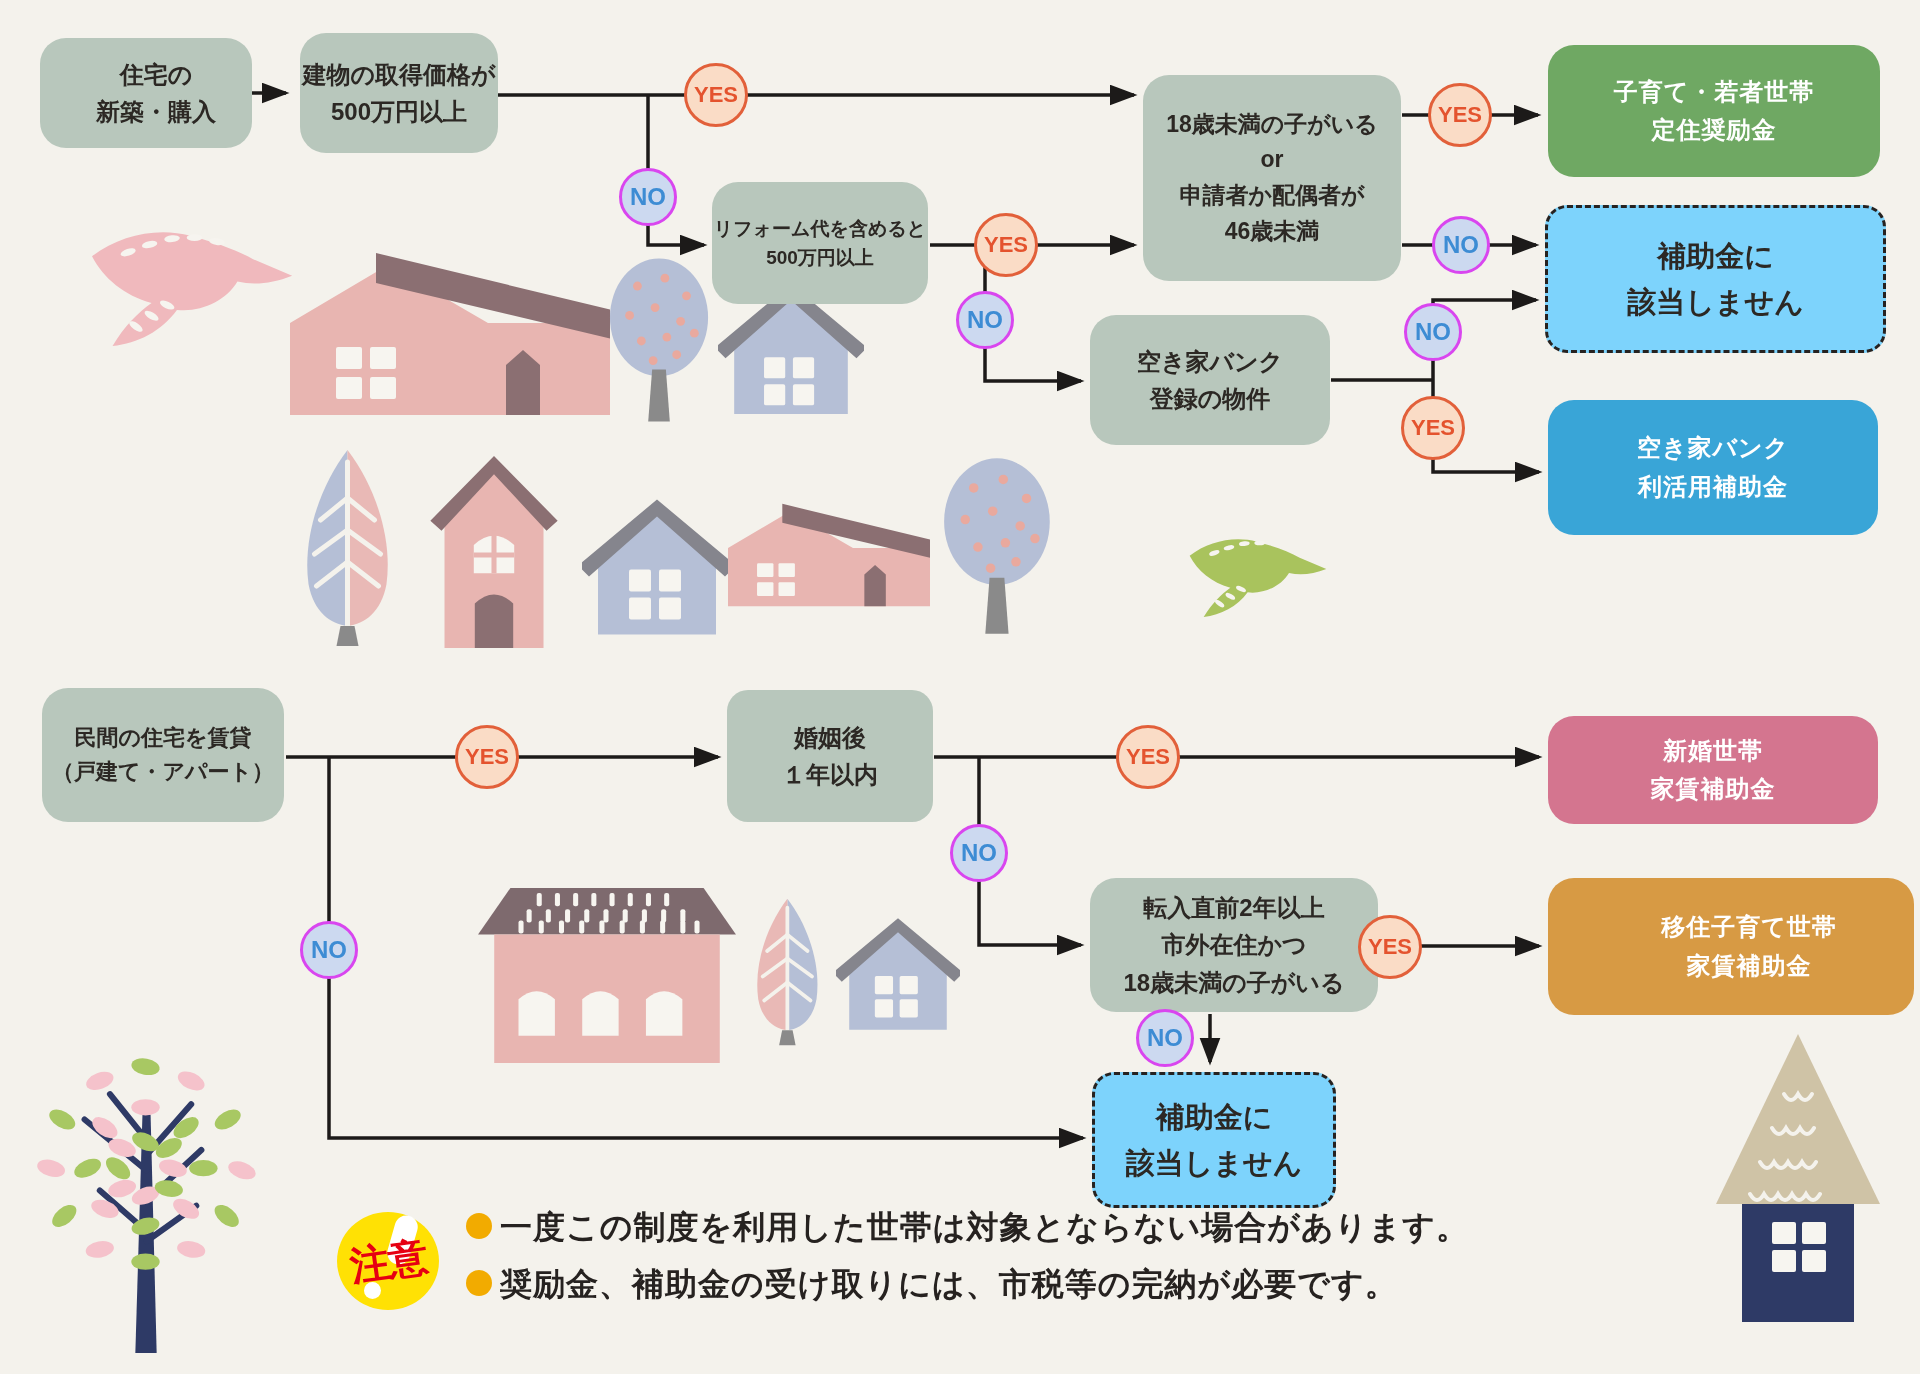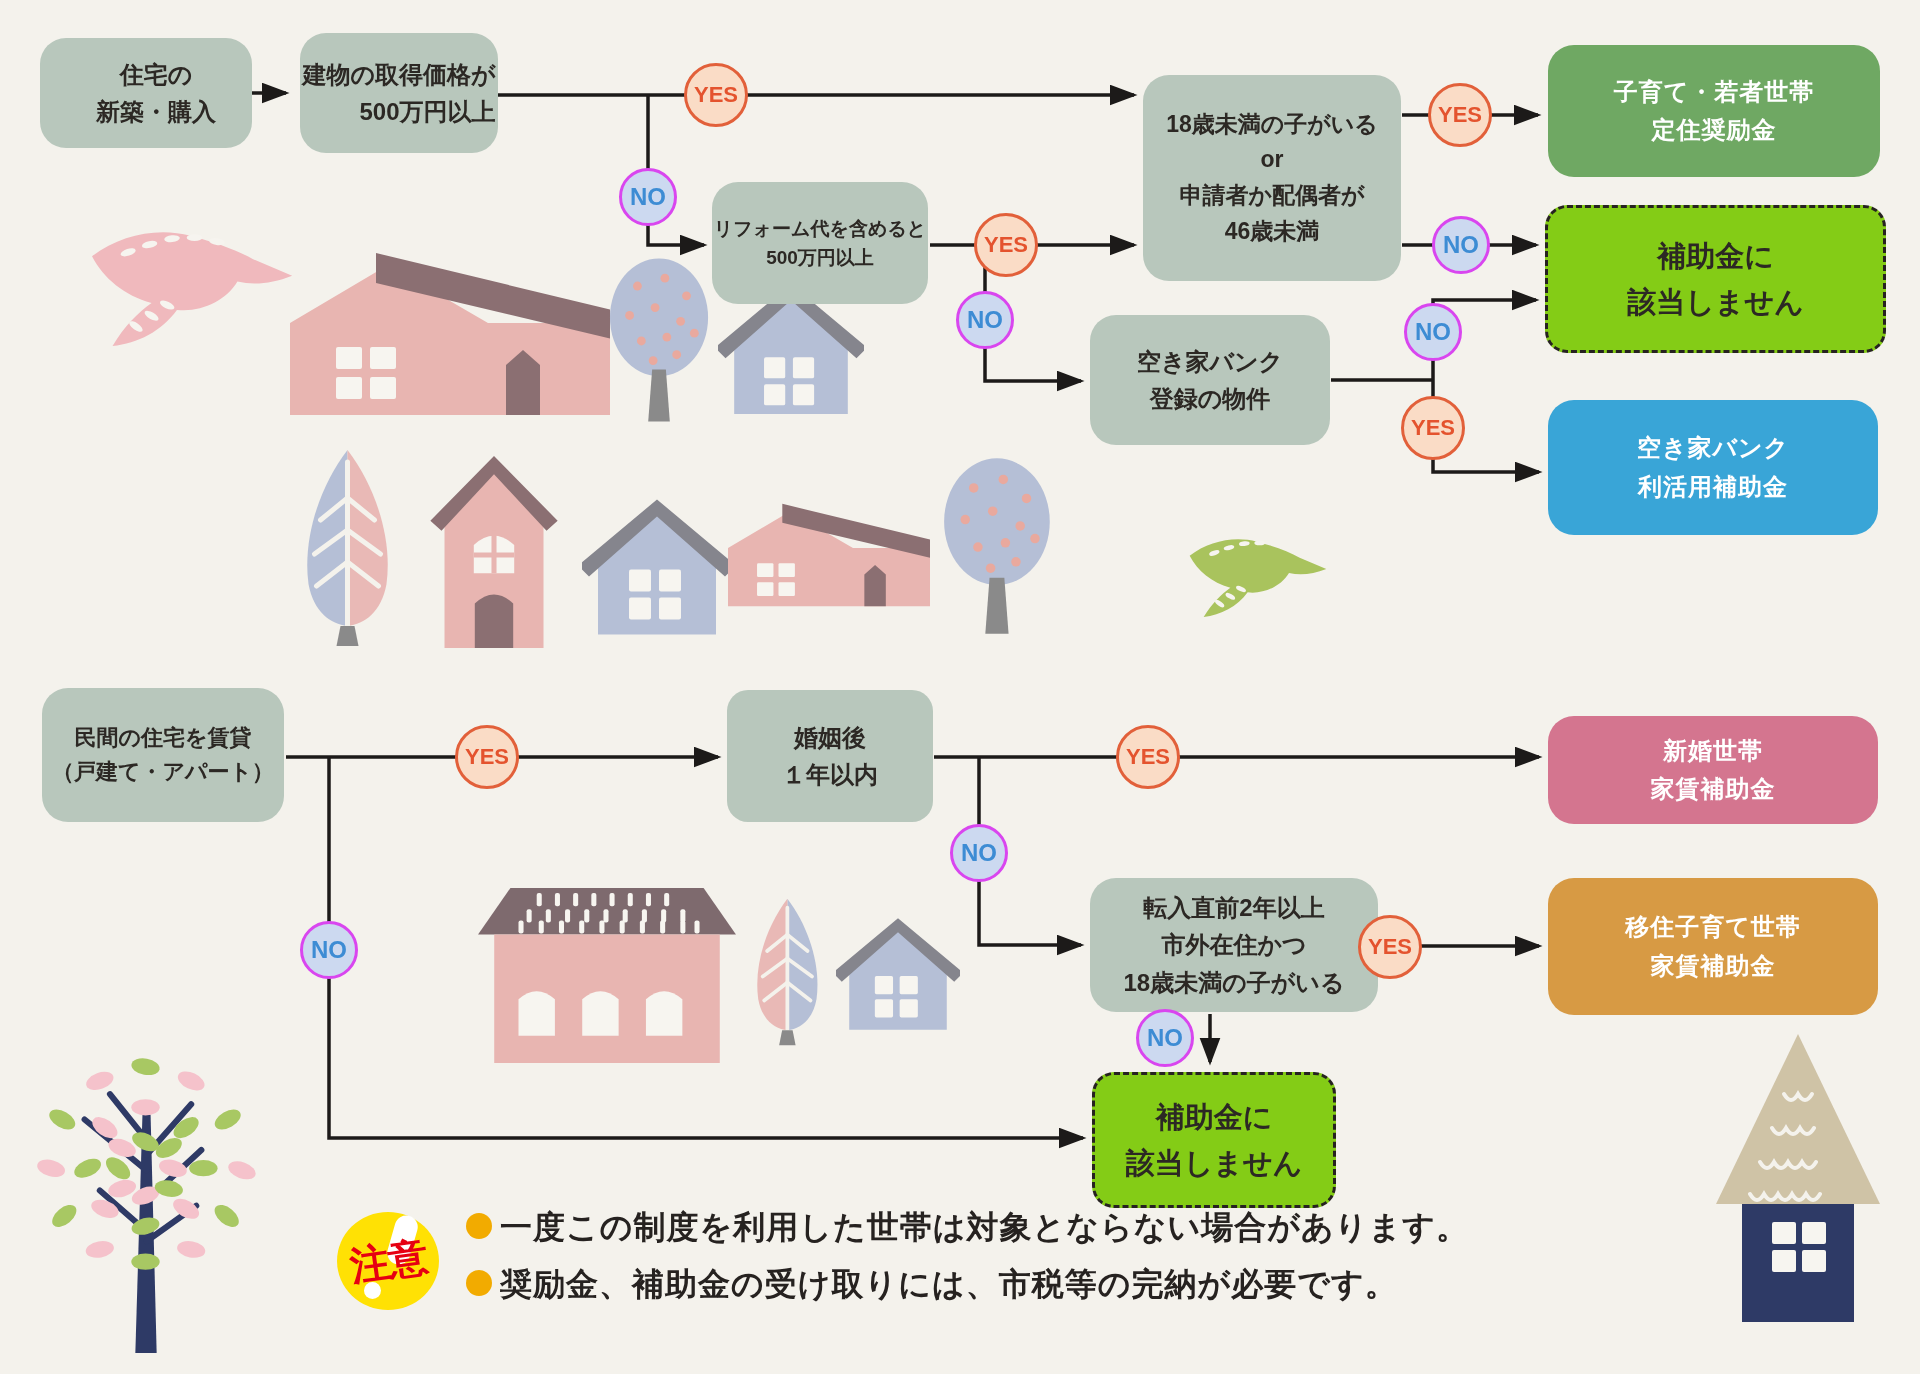--- a/index.html
+++ b/index.html
@@ -4,22 +4,22 @@
 <style>
   html,body{margin:0;padding:0;background:#d8d5cd;}
   .canvas{position:relative;width:1920px;height:1374px;background:#f4f2ec;overflow:hidden;
           font-family:"Liberation Sans",sans-serif;color:#2c2824;}
   .deco{position:absolute;z-index:1;}
   .connectors{position:absolute;left:0;top:0;z-index:2;}
   .node,.result,.dashedbox{position:absolute;z-index:3;display:flex;align-items:center;justify-content:center;
           text-align:center;white-space:pre-line;font-weight:700;line-height:1.55;}
   .node{background:#b8c7bc;border-radius:26px;font-size:24px;}
   .result{border-radius:26px;color:#ffffff;font-size:24px;line-height:1.6;letter-spacing:1px;}
-  .green{background:#6fa863;} .blue{background:#39a5d7;} .pink{background:#d4758f;} .orange{background:#d79a44;}
-  .dashedbox{background:#84cc16;border:3px dashed #262220;border-radius:22px;font-size:29px;line-height:1.6;}
+  .green{background:#6fa863;} .blue{background:#39a5d7;} .pink{background:#d4758f;} .orange{background:#d79a44;padding-left:36px;}
+  .dashedbox{background:#7dd3fc;border:3px dashed #262220;border-radius:22px;font-size:29px;line-height:1.6;}
   .badge{position:absolute;z-index:4;border-radius:50%;display:flex;align-items:center;justify-content:center;
          font-weight:700;box-sizing:border-box;}
   .yes{width:64px;height:64px;background:#fadcc6;border:3px solid #e2603a;color:#e4532e;font-size:22px;}
   .no{width:58px;height:58px;background:#ccd9f0;border:3px solid #d946ef;color:#3d8cd4;font-size:24px;}
   .notice-badge{position:absolute;z-index:5;left:337px;top:1212px;width:102px;height:98px;
          background:#ffe104;border-radius:50%;}
   .ex-bar{position:absolute;left:54px;top:3px;width:23px;height:50px;background:#ffffff;border-radius:12px;
          transform:rotate(16deg);}
   .ex-dot{position:absolute;left:27px;top:70px;width:17px;height:17px;background:#ffffff;border-radius:50%;}
   .notice-badge-label{position:absolute;left:0;top:0;width:102px;height:98px;display:flex;align-items:center;
@@ -305,21 +305,21 @@
       <path d="M329,757 V1138 H1083" marker-end="url(#ah)"></path>
       <path d="M934,757 H1539" marker-end="url(#ah)"></path>
       <path d="M979,757 V945 H1081" marker-end="url(#ah)"></path>
       <path d="M1331,946 H1539" marker-end="url(#ah)"></path>
       <path d="M1210,1014 V1062" marker-end="url(#ah)"></path>
     </g>
   </svg>
 
   <div class="node" style="left:40px;top:38px;width:192px;height:110px;padding-left:20px;">住宅の
 新築・購入</div>
-  <div class="node" style="left:300px;top:33px;width:198px;height:120px;text-align:right;">建物の取得価格が
+  <div class="node" style="left:300px;top:33px;width:198px;height:120px;">建物の取得価格が
 500万円以上</div>
   <div class="node" style="left:712px;top:182px;width:216px;height:122px;font-size:19px;">リフォーム代を含めると
 500万円以上</div>
   <div class="node" style="left:1143px;top:75px;width:258px;height:206px;font-size:23px;">18歳未満の子がいる
 or
 申請者か配偶者が
 46歳未満</div>
   <div class="node" style="left:1090px;top:315px;width:240px;height:130px;">空き家バンク
 登録の物件</div>
   <div class="result green" style="left:1548px;top:45px;width:332px;height:132px;">子育て・若者世帯

